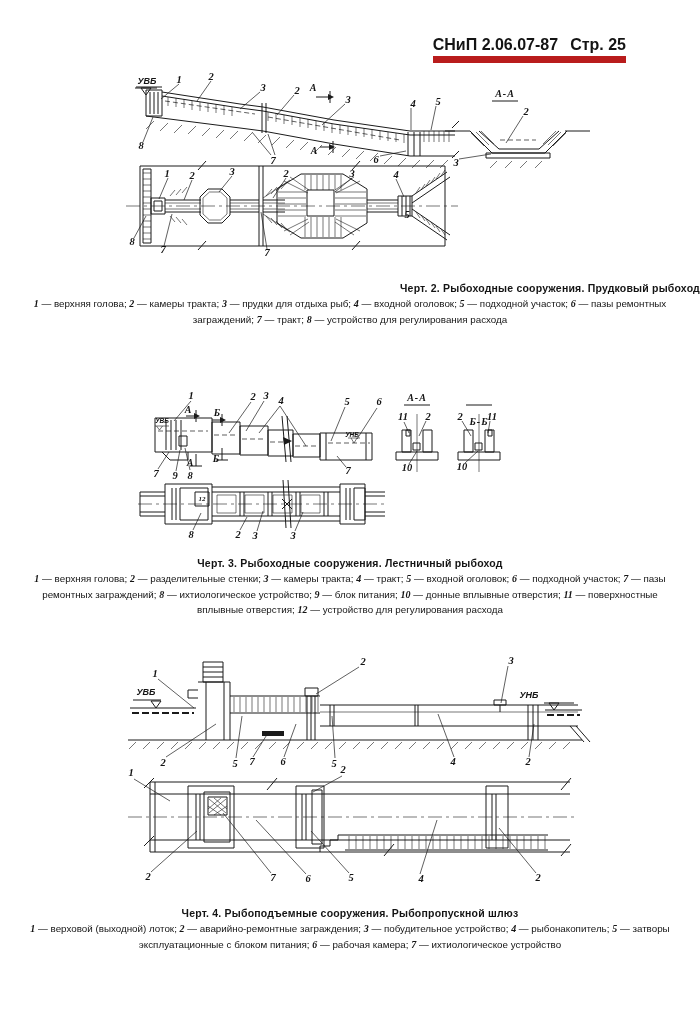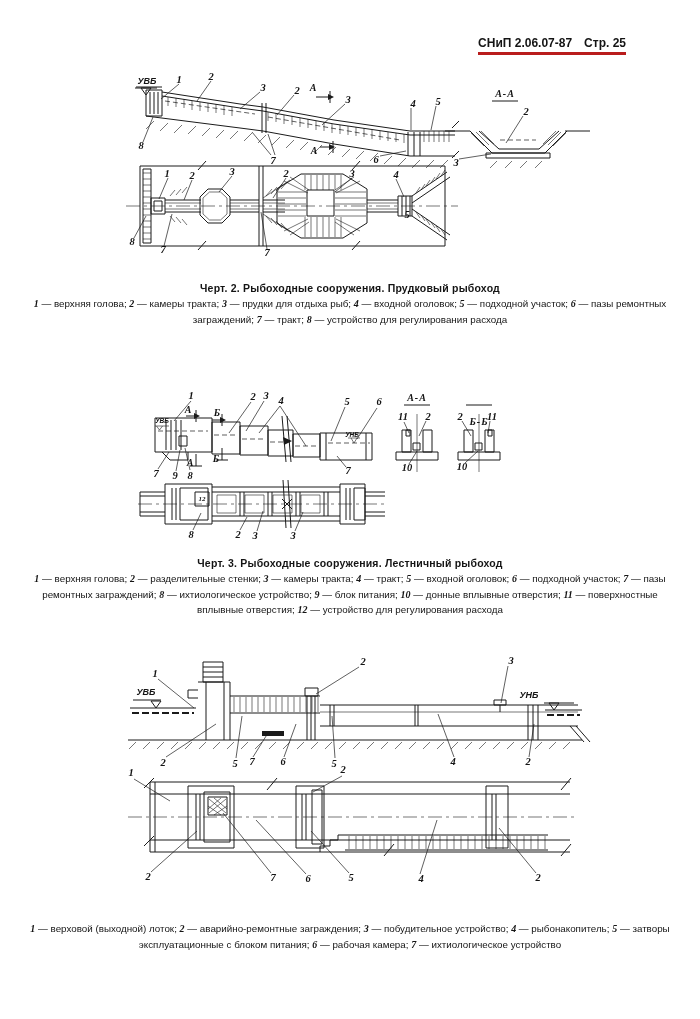--- a/index.html
+++ b/index.html
@@ -1,19 +1,19 @@
 <!DOCTYPE html>
 <html><head>
 <meta charset="utf-8">
 <style>
   html,body{margin:0;padding:0;background:#e8e8e8;}
   .page{position:relative;width:700px;height:1019px;background:#ffffff;overflow:hidden;
         font-family:"Liberation Sans",sans-serif;color:#141414;}
-  .hdr{position:absolute;top:36px;right:74px;font-weight:bold;font-size:12px;
-       border-bottom:3px solid #b91c1c;padding-bottom:2px;white-space:nowrap;}
+  .hdr{position:absolute;top:36px;right:74px;font-weight:bold;font-size:16px;
+       border-bottom:7px solid #b91c1c;padding-bottom:2px;white-space:nowrap;}
   .hdr .gap{display:inline-block;width:12px;}
   .fig{position:absolute;left:0;width:700px;}
   .fig svg{position:absolute;left:0;top:0;}
   .co{position:absolute;transform:translate(-50%,-50%);font-family:"Liberation Serif",serif;
       font-style:italic;font-weight:bold;font-size:10.5px;white-space:nowrap;line-height:1;}
   .co.sec{font-size:10px;}
   .co.secttl{font-size:10px;letter-spacing:1px;}
   .co.lvl{font-family:"Liberation Sans",sans-serif;font-size:9px;}
   .co.lvls{font-family:"Liberation Sans",sans-serif;font-size:6.5px;}
   .co.tiny{font-size:7px;}
@@ -125,21 +125,21 @@
       <span class="co num" style="left: 232px; top: 112px;">3</span>
       <span class="co num" style="left: 286px; top: 114px;">2</span>
       <span class="co num" style="left: 352px; top: 114px;">3</span>
       <span class="co num" style="left: 396px; top: 115px;">4</span>
       <span class="co num" style="left: 407px; top: 155px;">5</span>
       <span class="co num" style="left: 132px; top: 182px;">8</span>
       <span class="co num" style="left: 163px; top: 190px;">7</span>
       <span class="co num" style="left: 267px; top: 193px;">7</span>
     </div>
 
-  <div class="caption" style="top:282px;">Черт. 2. Рыбоходные сооружения. Прудковый рыбоход</div>
+  <div class="caption" style="top:282px;text-align:right;">Черт. 2. Рыбоходные сооружения. Прудковый рыбоход</div>
   <div class="legend" style="top:296px;left:28px;right:28px;"><i>1</i><span> — верхняя голова; </span><i>2</i><span> — камеры тракта; </span><i>3</i><span> — прудки для отдыха рыб; </span><i>4</i><span> — входной оголовок; </span><i>5</i><span> — подходной участок; </span><i>6</i><span> — пазы ремонтных заграждений; </span><i>7</i><span> — тракт; </span><i>8</i><span> — устройство для регулирования расхода</span></div>
 
   <div class="fig" style="top:383px;height:165px;">
     <svg width="700" height="165" viewBox="0 383 700 165">
       <g>
         <path class="ln" d="M155,418 h57 v34 h-57 z M166,420 v30 M171,420 v30 M176,420 v30 M181,420 v30"></path>
         <path class="ln" d="M179,436 h8 v10 h-8 z"></path>
         <path class="ln" d="M162,452 L170,460 H188 V452"></path>
         <path class="tn" d="M155,426 h14 M156.5,426 l3,4 l3,-4"></path>
         <path class="ln" d="M212,422 h28 v32 h-28 z M240,426 h28 v29 h-28 z M268,430 h25 v26 h-25 z
@@ -276,15 +276,16 @@
       <span class="co num" style="left: 131px; top: 125px;">1</span>
       <span class="co num" style="left: 343px; top: 122px;">2</span>
       <span class="co num" style="left: 148px; top: 229px;">2</span>
       <span class="co num" style="left: 273px; top: 230px;">7</span>
       <span class="co num" style="left: 308px; top: 231px;">6</span>
       <span class="co num" style="left: 351px; top: 230px;">5</span>
       <span class="co num" style="left: 421px; top: 231px;">4</span>
       <span class="co num" style="left: 538px; top: 230px;">2</span>
     </div>
 
+  <div class="caption" style="top:907px;">Черт. 4. Рыбоподъемные сооружения. Рыбопропускной шлюз</div>
   <div class="legend" style="top:921px;left:30px;right:30px;"><i>1</i><span> — верховой (выходной) лоток; </span><i>2</i><span> — аварийно-ремонтные заграждения; </span><i>3</i><span> — побудительное устройство; </span><i>4</i><span> — рыбонакопитель; </span><i>5</i><span> — затворы эксплуатационные с блоком питания; </span><i>6</i><span> — рабочая камера; </span><i>7</i><span> — ихтиологическое устройство</span></div>
 
 </div>
 
 </body></html>

